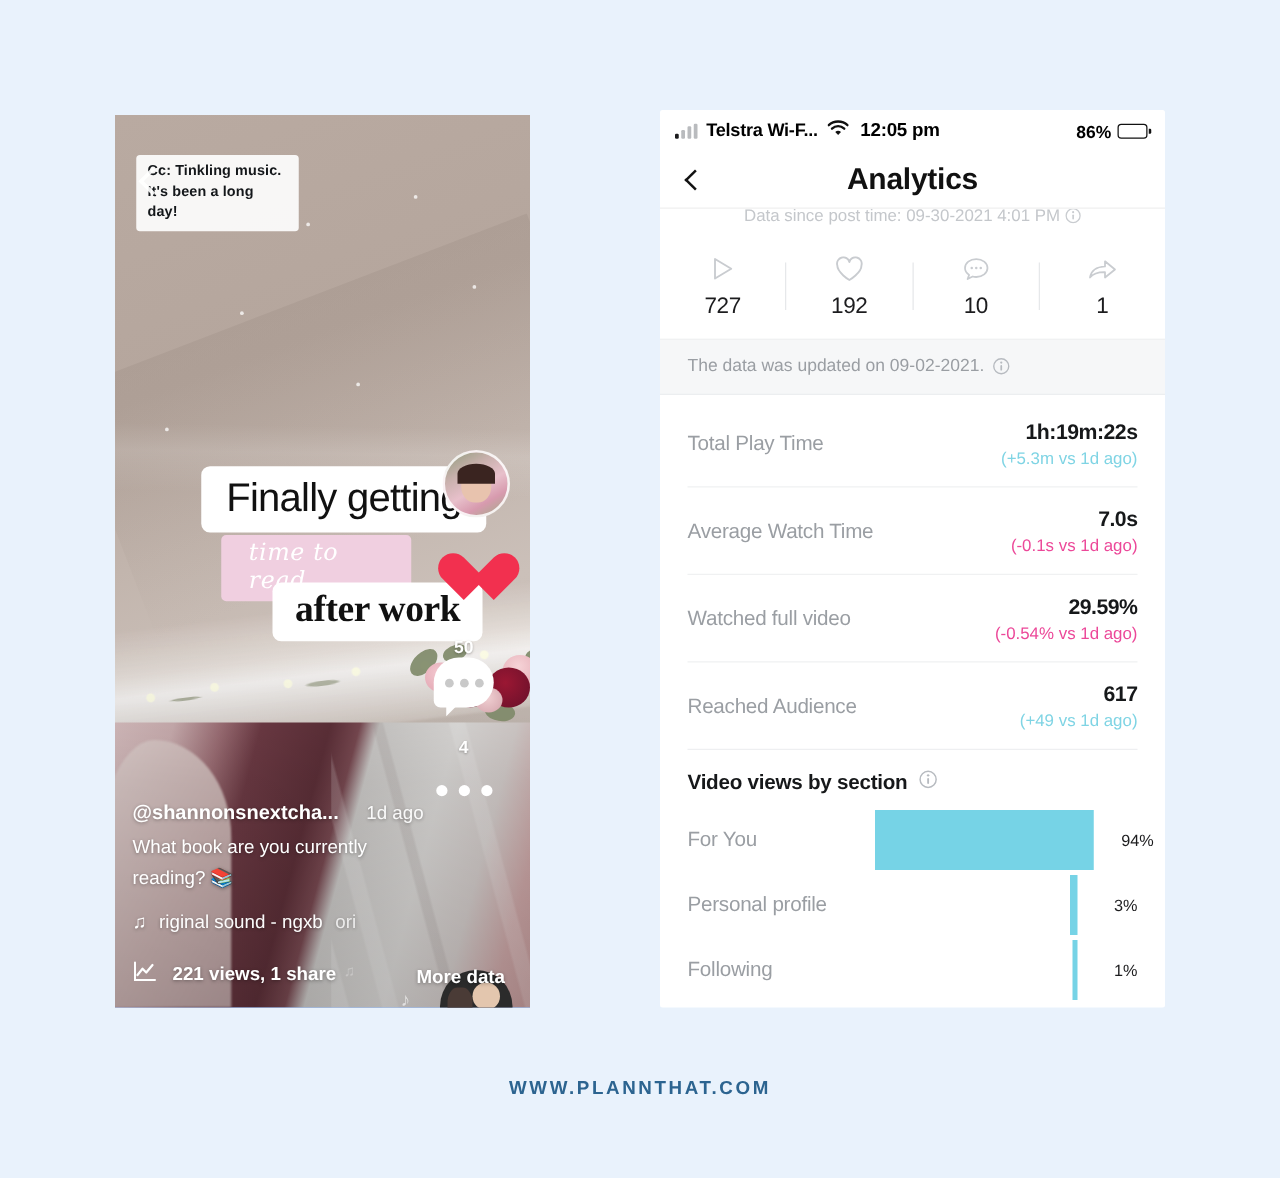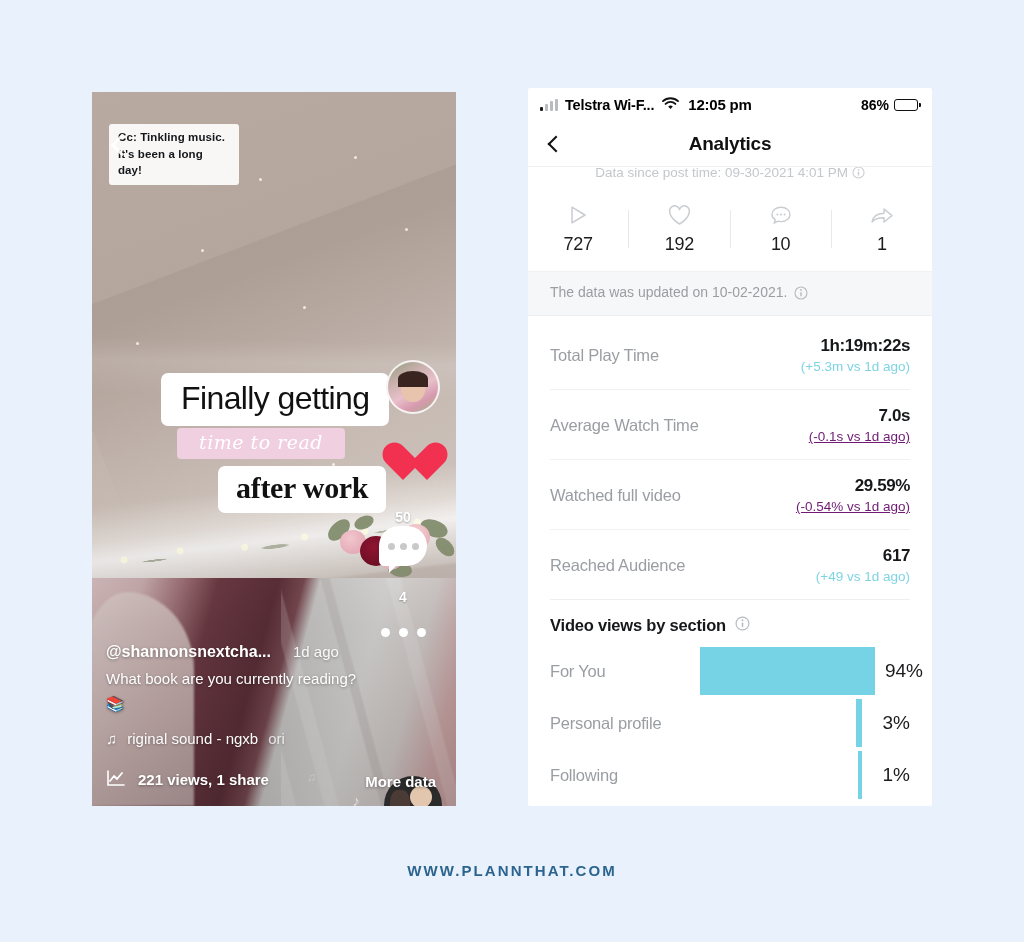--- a/index.html
+++ b/index.html
@@ -6,21 +6,21 @@
   html,body { width:1024px; height:942px; }
   body {
     background:#e9f2fc;
     font-family:"Liberation Sans", sans-serif;
     position:relative;
     overflow:hidden;
   }
 
   
   #video-panel{
-    position:absolute; left:92px; top:92px; width:364px; height:714px;
+    position:absolute; left:92px; top:92px; width:332px; height:714px;
     overflow:hidden; background:#3b82f6;
   }
   .vid-bg{ position:absolute; inset:0; }
   
   .wall{
     position:absolute; inset:0;
     background:
       linear-gradient(160deg,#b9aaa1 0%, #b5a69d 28%, #c2b5ad 44%, #cbc0b9 58%, #c6bbb4 75%, #bfb4ad 100%);
   }
   .wall-diag{
@@ -208,21 +208,21 @@
 
   #nav-bar{
     height:46px; display:flex; align-items:center; justify-content:center;
     position:relative; border-bottom:1px solid #f0f0f0; background:#fff;
   }
   #back-chevron{
     position:absolute; left:22px; top:50%; width:12px; height:12px;
     border-left:2.4px solid #121212; border-bottom:2.4px solid #121212;
     transform:translateY(-50%) rotate(45deg);
   }
-  #analytics-title{ font-size:19px; font-weight:700; color:#111; letter-spacing:-.2px; }
+  #analytics-title{ font-size:24px; font-weight:700; color:#111; letter-spacing:-.2px; }
 
   #since-line{
     text-align:center; color:#c4c7cb; font-size:13.5px;
     margin-top:-1px; height:22px; overflow:hidden; line-height:12px;
   }
   #since-line .info{ display:inline-block; vertical-align:-2px; }
 
   #kpi-row{ display:flex; align-items:center; padding:14px 0 16px; }
   .kpi{ flex:1; text-align:center; position:relative; }
   .kpi .kico{ height:26px; display:flex; align-items:center; justify-content:center; }
@@ -239,33 +239,33 @@
   .metric{
     display:flex; align-items:center; justify-content:space-between;
     padding:16px 0 15px; border-bottom:1px solid #f0f1f2;
   }
   .metric:last-child{ border-bottom:1px solid #eeeff1; }
   .m-label{ font-size:16.5px; color:#9a9ea3; letter-spacing:-.2px; }
   .m-right{ text-align:right; }
   .m-value{ font-size:17px; font-weight:700; color:#16181a; letter-spacing:-.4px; }
   .m-delta{ font-size:13.5px; margin-top:3px; }
   .m-delta.up{ color:#7fd4e4; }
-  .m-delta.down{ color:#701a75;text-decoration:underline; }
+  .m-delta.down{ color:#ec4899; }
 
   #section-head{
     display:flex; align-items:center; gap:9px;
     padding:16px 22px 4px; font-size:16.5px; font-weight:700; color:#16181a;
     letter-spacing:-.2px;
   }
   #views-chart{ padding:6px 22px 0 22px; }
   .vrow{ display:flex; align-items:center; height:52px; }
   .vrow .vlabel{ width:150px; font-size:16.5px; color:#9a9ea3; letter-spacing:-.2px; flex:none; }
   .vrow .vtrack{ flex:1; display:flex; justify-content:flex-end; }
   .vrow .vbar{ height:48px; background:#76d3e6; }
-  .vrow .vpct{ width:48px; text-align:right; font-size:19px; color:#1c1c1e; flex:none; font-weight:500; }
+  .vrow .vpct{ width:48px; text-align:right; font-size:13px; color:#1c1c1e; flex:none; font-weight:500; }
 
   
   #footer-url{
     position:absolute; left:0; right:0; top:862px; text-align:center;
     font-size:15px; font-weight:700; letter-spacing:2.1px; color:#2c6490;
   }
 </style>
 </head>
 <body style="background: rgb(233, 242, 252);">
 
@@ -446,21 +446,21 @@
       <div class="kico">
         <svg width="24" height="21" viewBox="0 0 24 21" fill="none">
           <path d="M2 17c1-6 5.5-8.6 12-8.8V4l8 6.6-8 6.4v-4.3C8.6 12.6 4.6 13.8 2 17z" stroke="#c9ccd0" stroke-width="1.4" stroke-linejoin="round"></path>
         </svg>
       </div>
       <div class="kval">1</div>
     </div>
   </div>
 
   <div id="update-banner">
-    <span>The data was updated on 10-02-2021.</span>
+    <span>The data was updated on 09-02-2021.</span>
     <span class="info">
       <svg width="14" height="14" viewBox="0 0 14 14">
           <circle cx="7" cy="7" r="6" fill="none" stroke="#b7bbc0" stroke-width="1.1"></circle>
           <circle cx="7" cy="4" r=".9" fill="#b7bbc0"></circle>
           <rect x="6.3" y="6" width="1.4" height="4.4" rx=".7" fill="#b7bbc0"></rect>
         </svg>
     </span>
   </div>
 
   <div id="metrics">

